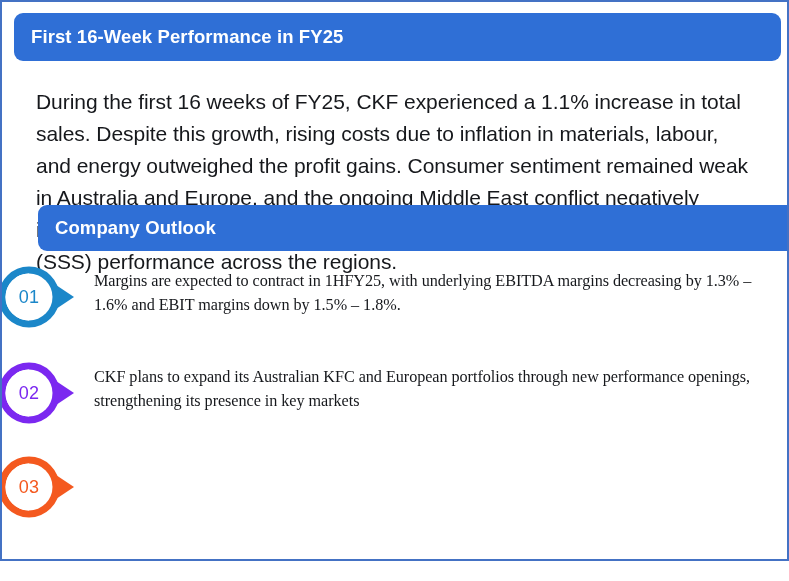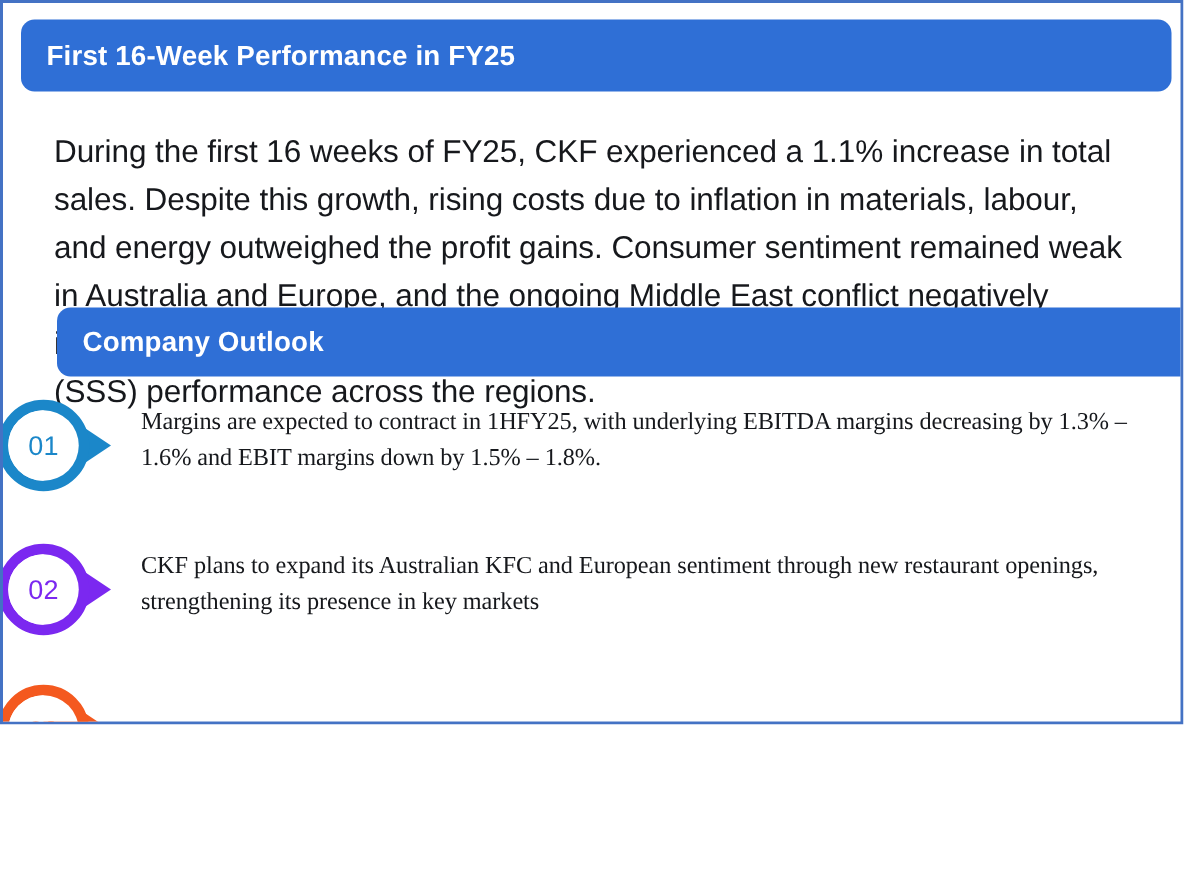--- a/index.html
+++ b/index.html
@@ -6,21 +6,21 @@
     margin: 0;
     padding: 0;
     background: #ffffff;
   }
   body {
     font-family: "Liberation Sans", sans-serif;
   }
   .page {
     position: relative;
     width: 789px;
-    height: 483px;
+    height: 561px;
     box-sizing: border-box;
     background: #ffffff;
     border: 2px solid #4472c4;
     overflow: hidden;
   }
 
   
   .band {
     position: absolute;
     left: 12px;
@@ -139,21 +139,21 @@
 
   <div class="item" id="item-2">
     <div class="badge">
       <svg width="84" height="66" viewBox="0 0 84 66" aria-hidden="true">
         <path d="M33 3 L78 33 L33 63 Z" fill="#7b28f0"></path>
         <circle cx="33" cy="33" r="27" fill="none" stroke="#7b28f0" stroke-width="7"></circle>
         <circle cx="33" cy="33" r="23.5" fill="#ffffff"></circle>
       </svg>
       <span class="badge-num" style="color:#7b28f0;">02</span>
     </div>
-    <div class="item-text">CKF plans to expand its Australian KFC and European sentiment through new restaurant openings, strengthening its presence in key markets</div>
+    <div class="item-text">CKF plans to expand its Australian KFC and European portfolios through new performance openings, strengthening its presence in key markets</div>
   </div>
 
   <div class="item" id="item-3">
     <div class="badge">
       <svg width="84" height="66" viewBox="0 0 84 66" aria-hidden="true">
         <path d="M33 3 L78 33 L33 63 Z" fill="#f4591f"></path>
         <circle cx="33" cy="33" r="27" fill="none" stroke="#f4591f" stroke-width="7"></circle>
         <circle cx="33" cy="33" r="23.5" fill="#ffffff"></circle>
       </svg>
       <span class="badge-num" style="color:#f4591f;">03</span>

